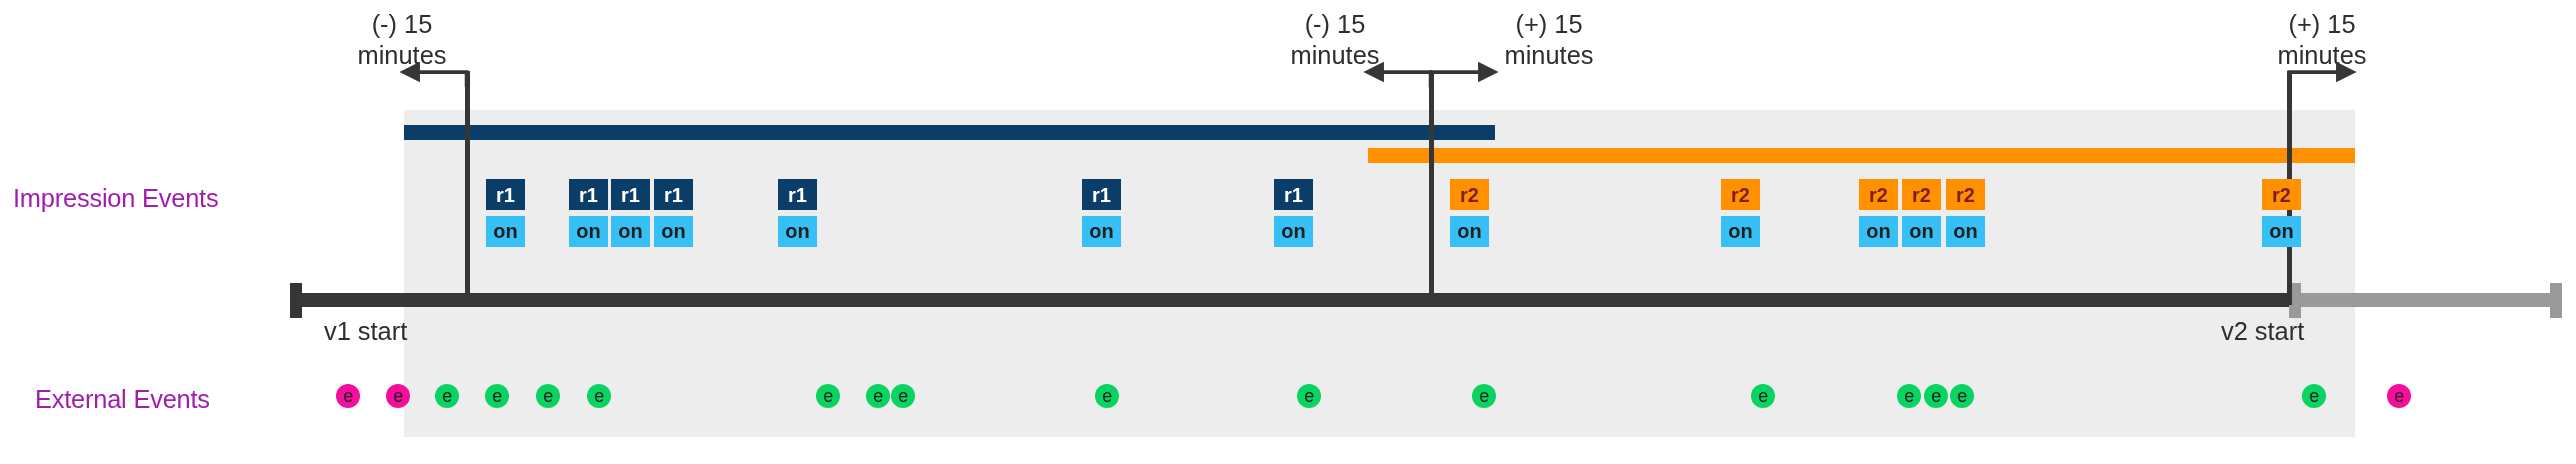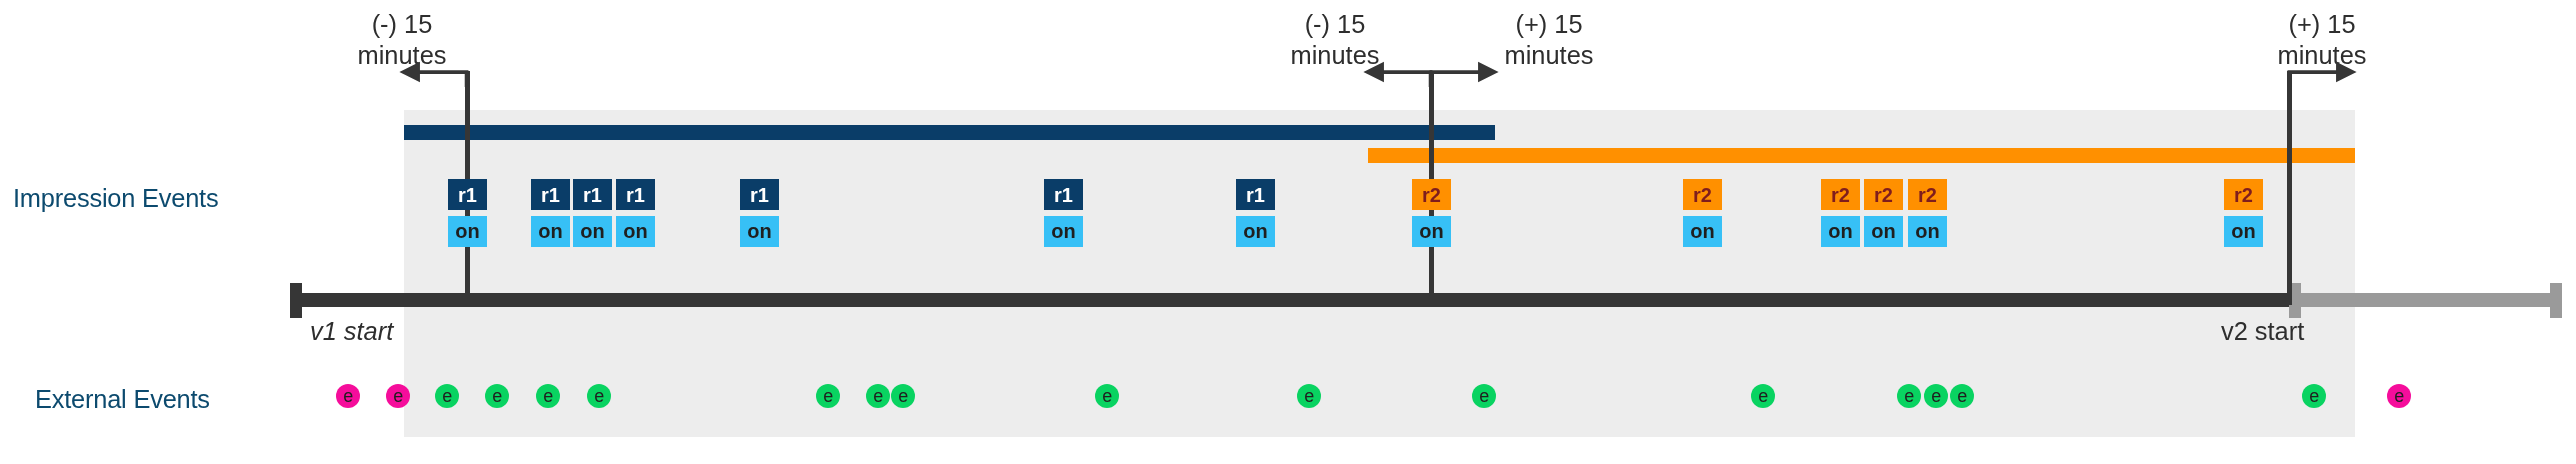--- a/index.html
+++ b/index.html
@@ -22,21 +22,21 @@
   
   .band {
     position: absolute;
     background: #ededed;
   }
 
   
   .row-label {
     position: absolute;
     font-size: 25.4px;
-    color: #0c4a6e;
+    color: #a21caf;
     font-weight: 400;
     letter-spacing: -0.2px;
     white-space: nowrap;
   }
 
   
   .callout {
     position: absolute;
     width: 216px;
     text-align: center;
@@ -83,20 +83,21 @@
   .chip {
     width: 39px;
     height: 31px;
     display: flex;
     align-items: center;
     justify-content: center;
     font-size: 20px;
     font-weight: 700;
     line-height: 1;
     box-sizing: border-box;
+    margin-left: 38px;
   }
   .chip.r1 { background: #0a3d68; color: #ffffff; }
   .chip.r2 { background: #ff9000; color: #7f1d1d; }
   .chip.on { background: #37c0f6; color: #1f1f1f; margin-top: 5.6px; }
 
   
   .edot {
     position: absolute;
     width: 24.4px;
     height: 24.4px;
@@ -132,21 +133,21 @@
   <div id="timeline">
       <div class="tl-seg dark" style="left: 290px; top: 293px; width: 2000px; background: rgb(54, 54, 54);"></div>
       <div class="tl-cap dark" style="left: 290px; top: 283px; background: rgb(54, 54, 54);"></div>
       <div class="tl-seg grey" style="left: 2289px; top: 293px; width: 273px; background: rgb(154, 154, 154);"></div>
       <div class="tl-cap grey" style="left: 2289px; top: 283px; background: rgb(154, 154, 154);"></div>
       <div class="tl-cap grey" style="left: 2550px; top: 283px; background: rgb(154, 154, 154);"></div>
     </div>
 
   <div id="markers">
       <div class="vline" style="left: 465px; top: 71px; height: 234px;"></div>
-      <div class="vcap" style="left: 310px; top: 317px; font-style: italic;">v1 start</div>
+      <div class="vcap" style="left: 324px; top: 317px;">v1 start</div>
       <div class="vline" style="left: 1429px; top: 71px; height: 234px;"></div>
       <div class="vline" style="left: 2287px; top: 71px; height: 234px;"></div>
       <div class="vcap" style="left: 2221px; top: 317px;">v2 start</div>
     </div>
 
   <div id="callouts">
       <div class="callout" style="left: 294px; top: 9.4px;">(-) 15
 minutes</div>
       <div class="arrow-wrap" style="left: 386px; top: 59px; width: 94px; height: 28px;">
         <svg width="94" height="28" viewBox="0 0 100 30">

